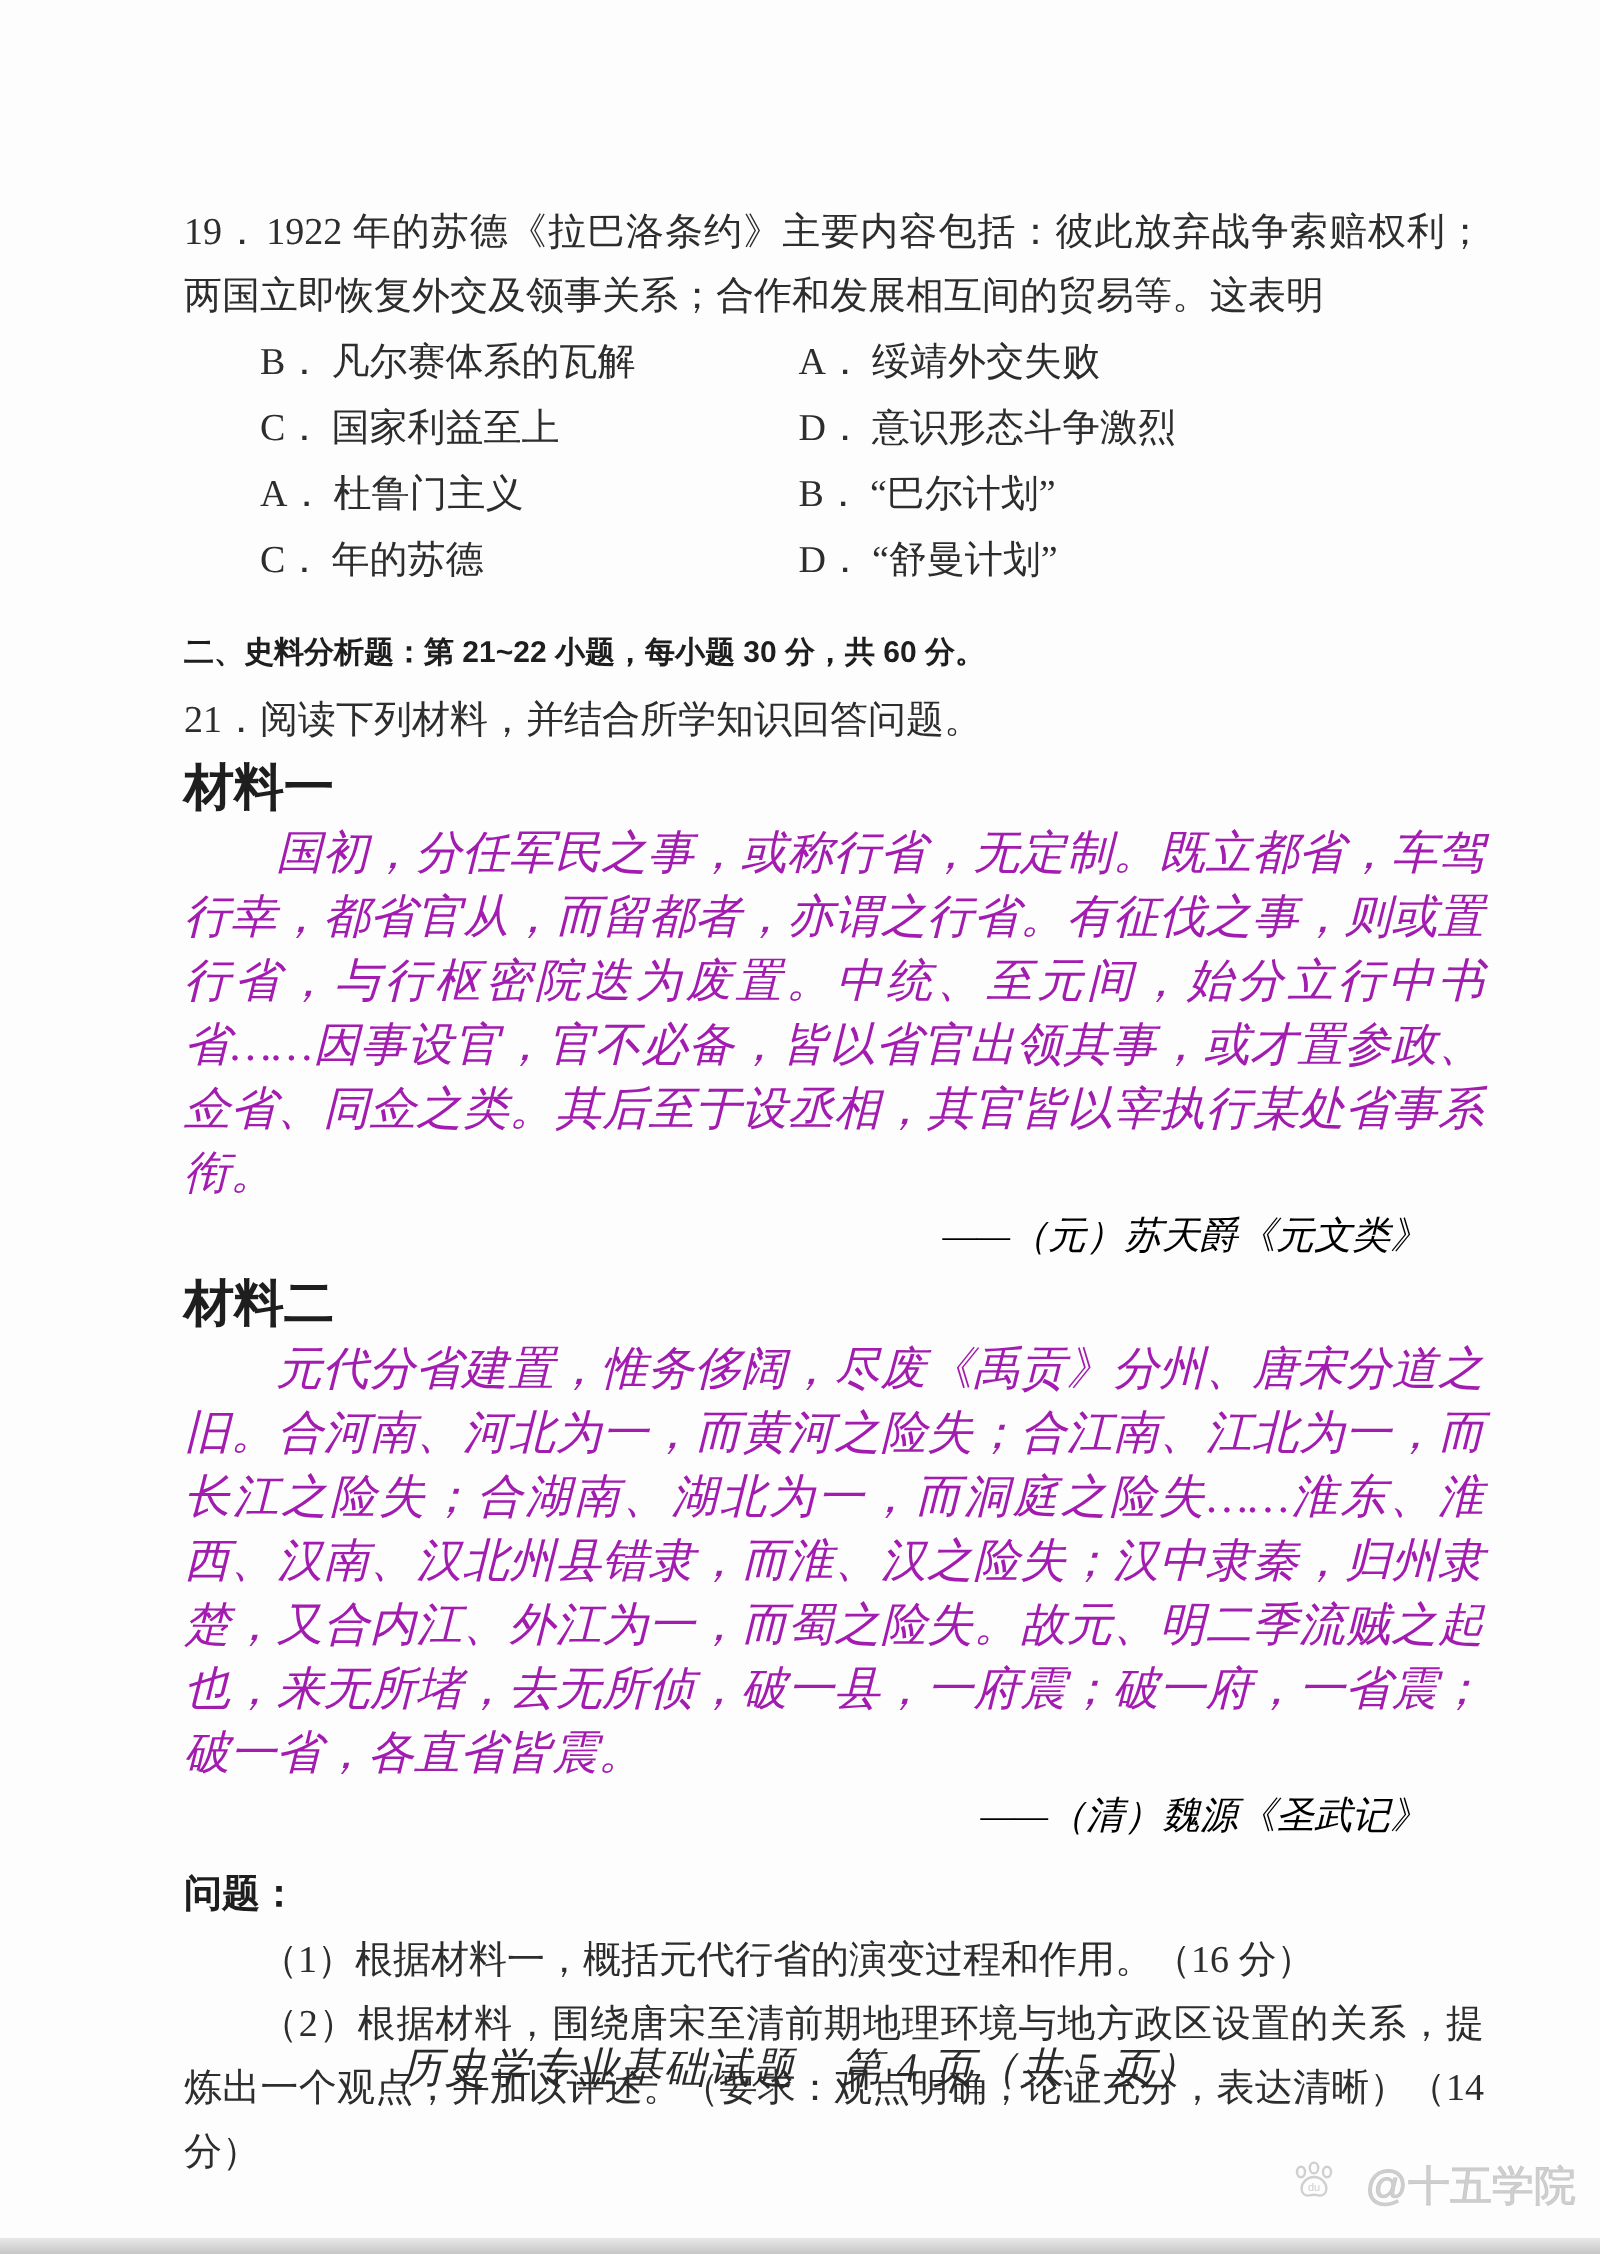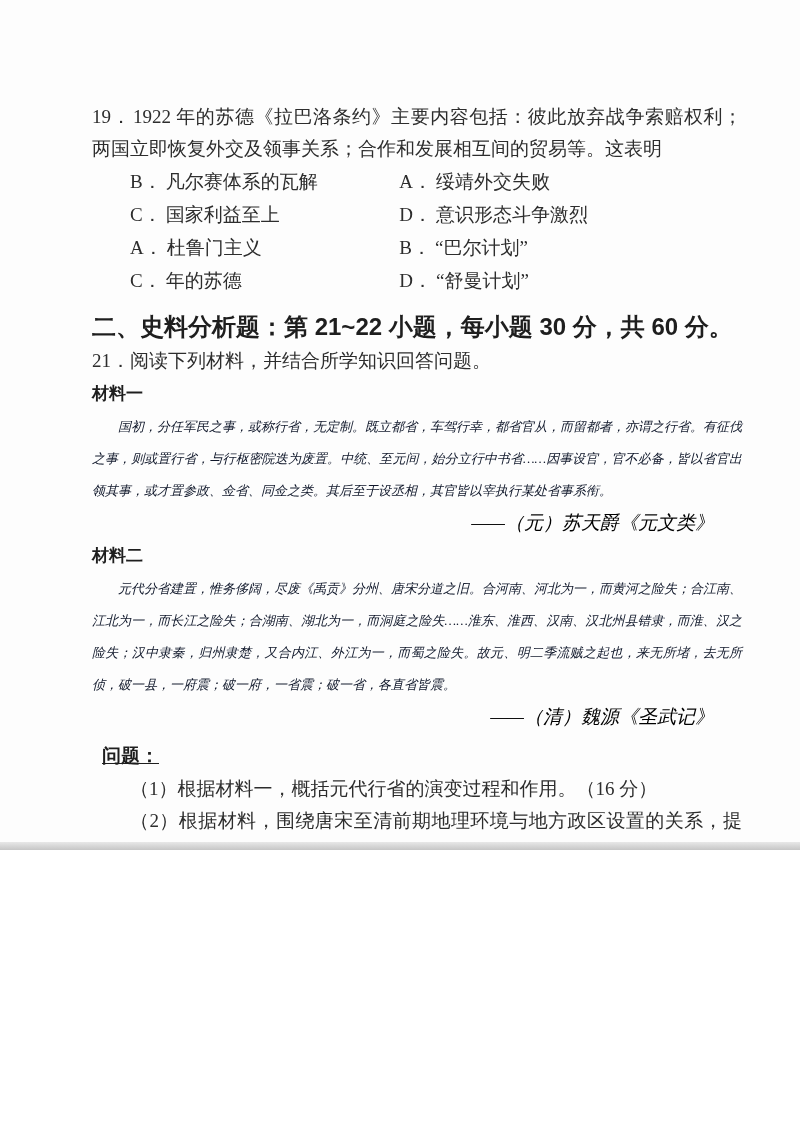--- a/index.html
+++ b/index.html
@@ -1,19 +1,19 @@
 <!DOCTYPE html>
 <html><head>
 <meta charset="utf-8">
 <style>
   html,body{margin:0;padding:0;background:#ffffff;}
   .page{
     position:relative;
     width:800px;
-    height:850px;
+    height:1127px;
     background:#fdfdfd;
     overflow:hidden;
     font-family:"Liberation Serif","DejaVu Serif",serif;
     color:#2d2d2d;
   }
   .content{
     position:absolute;
     left:92px;
     top:101px;
     width:650px;
@@ -27,56 +27,55 @@
     display:grid;
     grid-template-columns:44% 56%;
     padding-left:38px;
     text-align:left;
   }
   .opt{line-height:33px;white-space:nowrap;}
   .opt-label{margin-right:4px;}
   .section-heading{
     font-family:"Liberation Sans","DejaVu Sans",sans-serif;
     font-weight:700;
-    font-size:24px;
+    font-size:15px;
     color:#1e1e1e;
     margin:14px 0 2px 0;
     text-align:left;
   }
   .intro{margin:0;}
   .material-title{
     font-family:"Liberation Sans","DejaVu Sans",sans-serif;
     font-weight:700;
-    font-size:17px;
+    font-size:25px;
     color:#1e1e1e;
     margin:1px 0;
     text-align:left;
   }
   .material-body{
     margin:0;
     font-style:italic;
     text-indent:2em;
-    font-size:13px;
-    color:#0f172a;
+    font-size:23px;
+    color:#a21caf;
   }
   .material-source{
     margin:0;
     text-align:right;
     font-style:italic;
     padding-right:28px;
     color:#000000;
   }
   .problems-title{
     font-family:"Liberation Sans","DejaVu Sans",sans-serif;
     font-weight:700;
     font-size:19px;
     color:#1e1e1e;
-    margin:7px 0 1px 10px;
+    margin:7px 0 1px 0;
     text-align:left;
-    text-decoration:underline;
   }
   .problem{margin:0;text-indent:2em;}
   .footer{
     position:absolute;
     left:0;
     top:1020px;
     width:100%;
     text-align:center;
     font-style:italic;
     font-size:21px;

